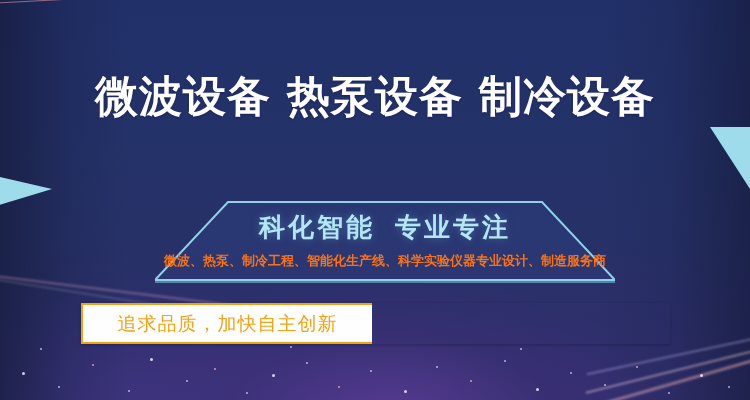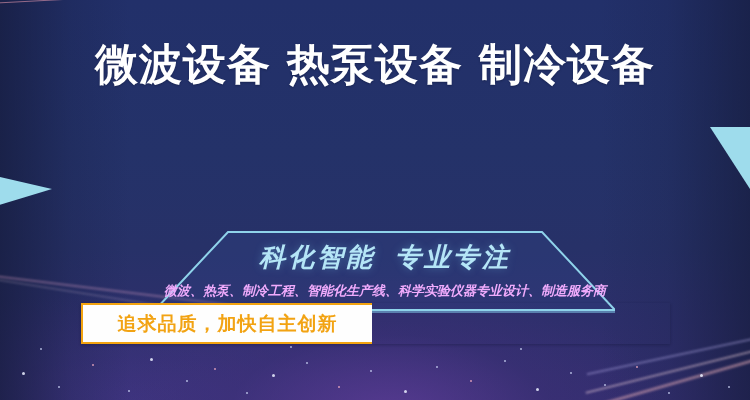--- a/index.html
+++ b/index.html
@@ -140,45 +140,44 @@
     width: 0; height: 0;
     border-right: 40px solid #9edcec;
     border-top: 0 solid transparent;
     border-bottom: 62px solid transparent;
   }
 
   
   .headlines {
     position: absolute;
     left: 0; right: 0;
-    top: 42px;
+    top: 74px;
     text-align: center;
     z-index: 6;
   }
   .hline {
     color: #ffffff;
     font-weight: 700;
     letter-spacing: 1px;
     line-height: 1.06;
     text-shadow: 0 1px 2px rgba(10,14,40,0.35);
     white-space: nowrap;
   }
   .hline1 { font-size: 43px; margin-bottom: 6px; }
   .hline2 { font-size: 43px; }
   .hline .gap { display: inline-block; width: 16px; }
 
   
   .panel {
     position: absolute;
     left: 155px;
-    top: 226px;
+    top: 196px;
     width: 460px;
     height: 88px;
     z-index: 6;
-    font-style: italic;
   }
   .panel-frame {
     position: absolute;
     inset: 0;
   }
   .panel-inner {
     position: absolute;
     inset: 0;
     z-index: 2;
     display: flex;
@@ -191,21 +190,21 @@
     color: #b5e6f7;
     font-size: 26px;
     font-weight: 700;
     letter-spacing: 3px;
     white-space: nowrap;
     text-shadow: 0 0 8px rgba(120,210,245,0.35);
   }
   .slogan .gap2 { display: inline-block; width: 20px; }
   .subline {
     margin-top: 7px;
-    color: #f0abfc;
+    color: #f97316;
     font-size: 13px;
     font-weight: 700;
     letter-spacing: 0px;
     white-space: nowrap;
   }
 
   
   .ribbon-bar {
     position: absolute;
     left: 81px;
@@ -222,21 +221,21 @@
     border: 2px solid #f2a310;
     border-right: none;
     display: flex;
     align-items: center;
     justify-content: center;
     box-sizing: border-box;
   }
   .bar-left span {
     color: #f2a313;
     font-size: 19px;
-    font-weight: 700;
+    font-weight: 400;
     letter-spacing: 1px;
     white-space: nowrap;
   }
   .bar-right {
     flex: 1;
     background: #f9a91c;
     border: 2px solid #f2a310;
     border-left: none;
     display: flex;
     align-items: center;

